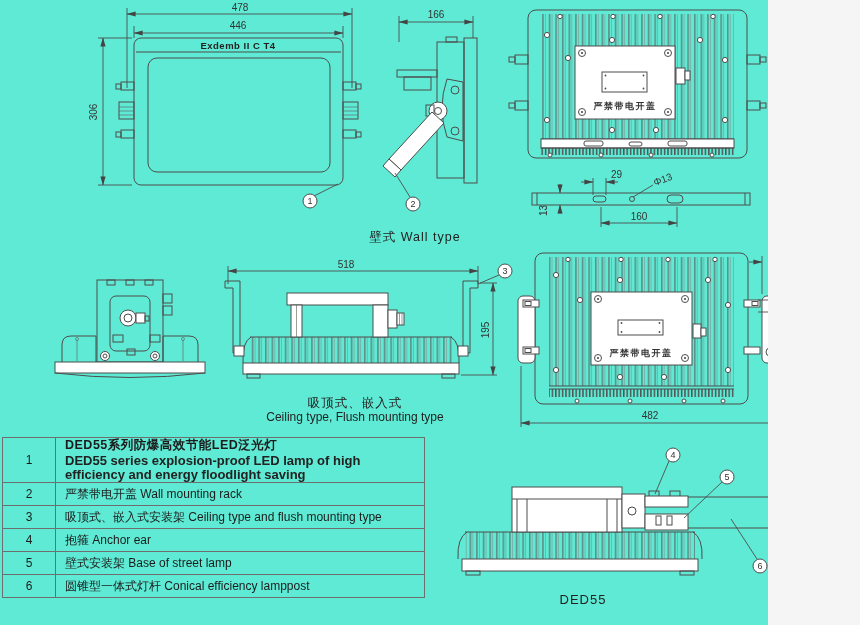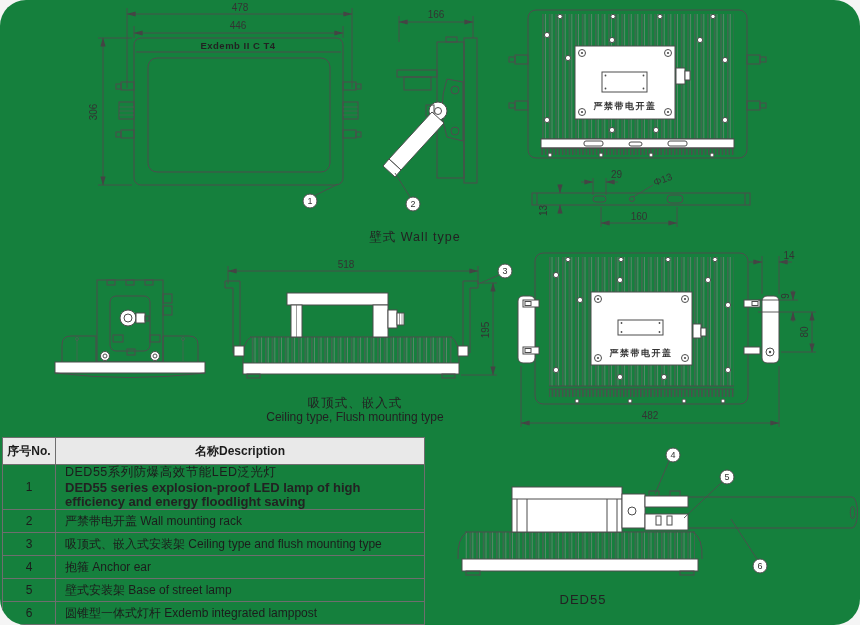--- a/index.html
+++ b/index.html
@@ -1,17 +1,17 @@
 <!DOCTYPE html>
 <html><head>
 <meta charset="utf-8">
 <style>
   html,body{margin:0;padding:0;background:#f5f5f5;}
-  #canvas{position:relative;width:860px;height:625px;background:#15803d;overflow:hidden;
-          font-family:"Liberation Sans",sans-serif;border-radius:26px;}
+  #canvas{position:relative;width:768px;height:625px;background:#5eead4;overflow:hidden;
+          font-family:"Liberation Sans",sans-serif;}
   svg text{font-family:"Liberation Sans",sans-serif;}
   .ln{fill:none;stroke:#4d4d4d;stroke-width:1;}
   .lnw{fill:#fff;stroke:#4d4d4d;stroke-width:1;}
   .thin{fill:none;stroke:#5a5a5a;stroke-width:0.6;}
   .dim{fill:none;stroke:#4d4d4d;stroke-width:0.9;}
   .dt{font-size:10px;fill:#333;}
   .mark{font-size:9.5px;font-weight:bold;fill:#222;letter-spacing:0.5px;}
   .warn{font-size:9px;font-weight:bold;fill:#333;letter-spacing:1.5px;}
   .cap{font-size:12px;fill:#222;}
   .capb{font-size:12.5px;fill:#222;letter-spacing:1px;}
@@ -21,21 +21,21 @@
   .table-wrap{position:absolute;left:2px;top:437px;width:423px;}
   .table-wrap table{border-collapse:collapse;width:100%;table-layout:fixed;}
   .table-wrap col.c1{width:53px;}
   .table-wrap th,.table-wrap td{border:1px solid #6e6e6e;color:#1c1c1c;
      font-size:12px;vertical-align:middle;}
   .table-wrap th{background:#e9e9e9;font-weight:bold;height:24px;}
   .table-wrap td:first-child{text-align:center;}
   .table-wrap td{padding:0 0 0 9px;height:22px;}
   .table-wrap td:first-child{padding:0;}
   tr.r1 td{height:42px;}
-  .cn1{font-size:12.5px;font-weight:normal;letter-spacing:0.5px;line-height:1.25;}
+  .cn1{font-size:12.5px;font-weight:bold;letter-spacing:0.5px;line-height:1.25;}
   .en1{font-size:13px;line-height:1.1;color:#222;font-weight:bold;}
 </style>
 </head>
 <body>
 
 <div id="canvas">
 
 <svg width="860" height="625" viewBox="0 0 860 625">
 <defs>
   <marker id="arr" markerWidth="10" markerHeight="8" refX="8.6" refY="3" orient="auto-start-reverse" markerUnits="userSpaceOnUse">
@@ -414,24 +414,20 @@
 </svg>
 
 
 <div class="table-wrap">
   <table>
     <colgroup>
           <col class="c1">
           <col class="c2">
         </colgroup>
     <tbody>
-          <tr>
-      <th>序号No.</th>
-      <th>名称Description</th>
-    </tr>
     <tr class="r1">
       <td>1</td>
       <td>
         <div class="cn1">DED55系列防爆高效节能LED泛光灯</div>
         <div class="en1">DED55 series explosion-proof LED lamp of high efficiency and energy floodlight saving</div>
       </td>
     </tr>
     <tr>
       <td>2</td>
       <td>严禁带电开盖  Wall mounting rack</td>
@@ -443,19 +439,19 @@
     <tr>
       <td>4</td>
       <td>抱箍  Anchor ear</td>
     </tr>
     <tr>
       <td>5</td>
       <td>壁式安装架  Base of street lamp</td>
     </tr>
     <tr>
       <td>6</td>
-      <td>圆锥型一体式灯杆  Exdemb integrated lamppost</td>
+      <td>圆锥型一体式灯杆  Conical efficiency lamppost</td>
     </tr>
   </tbody>
       </table>
 </div>
 
 </div>
 
 </body></html>

